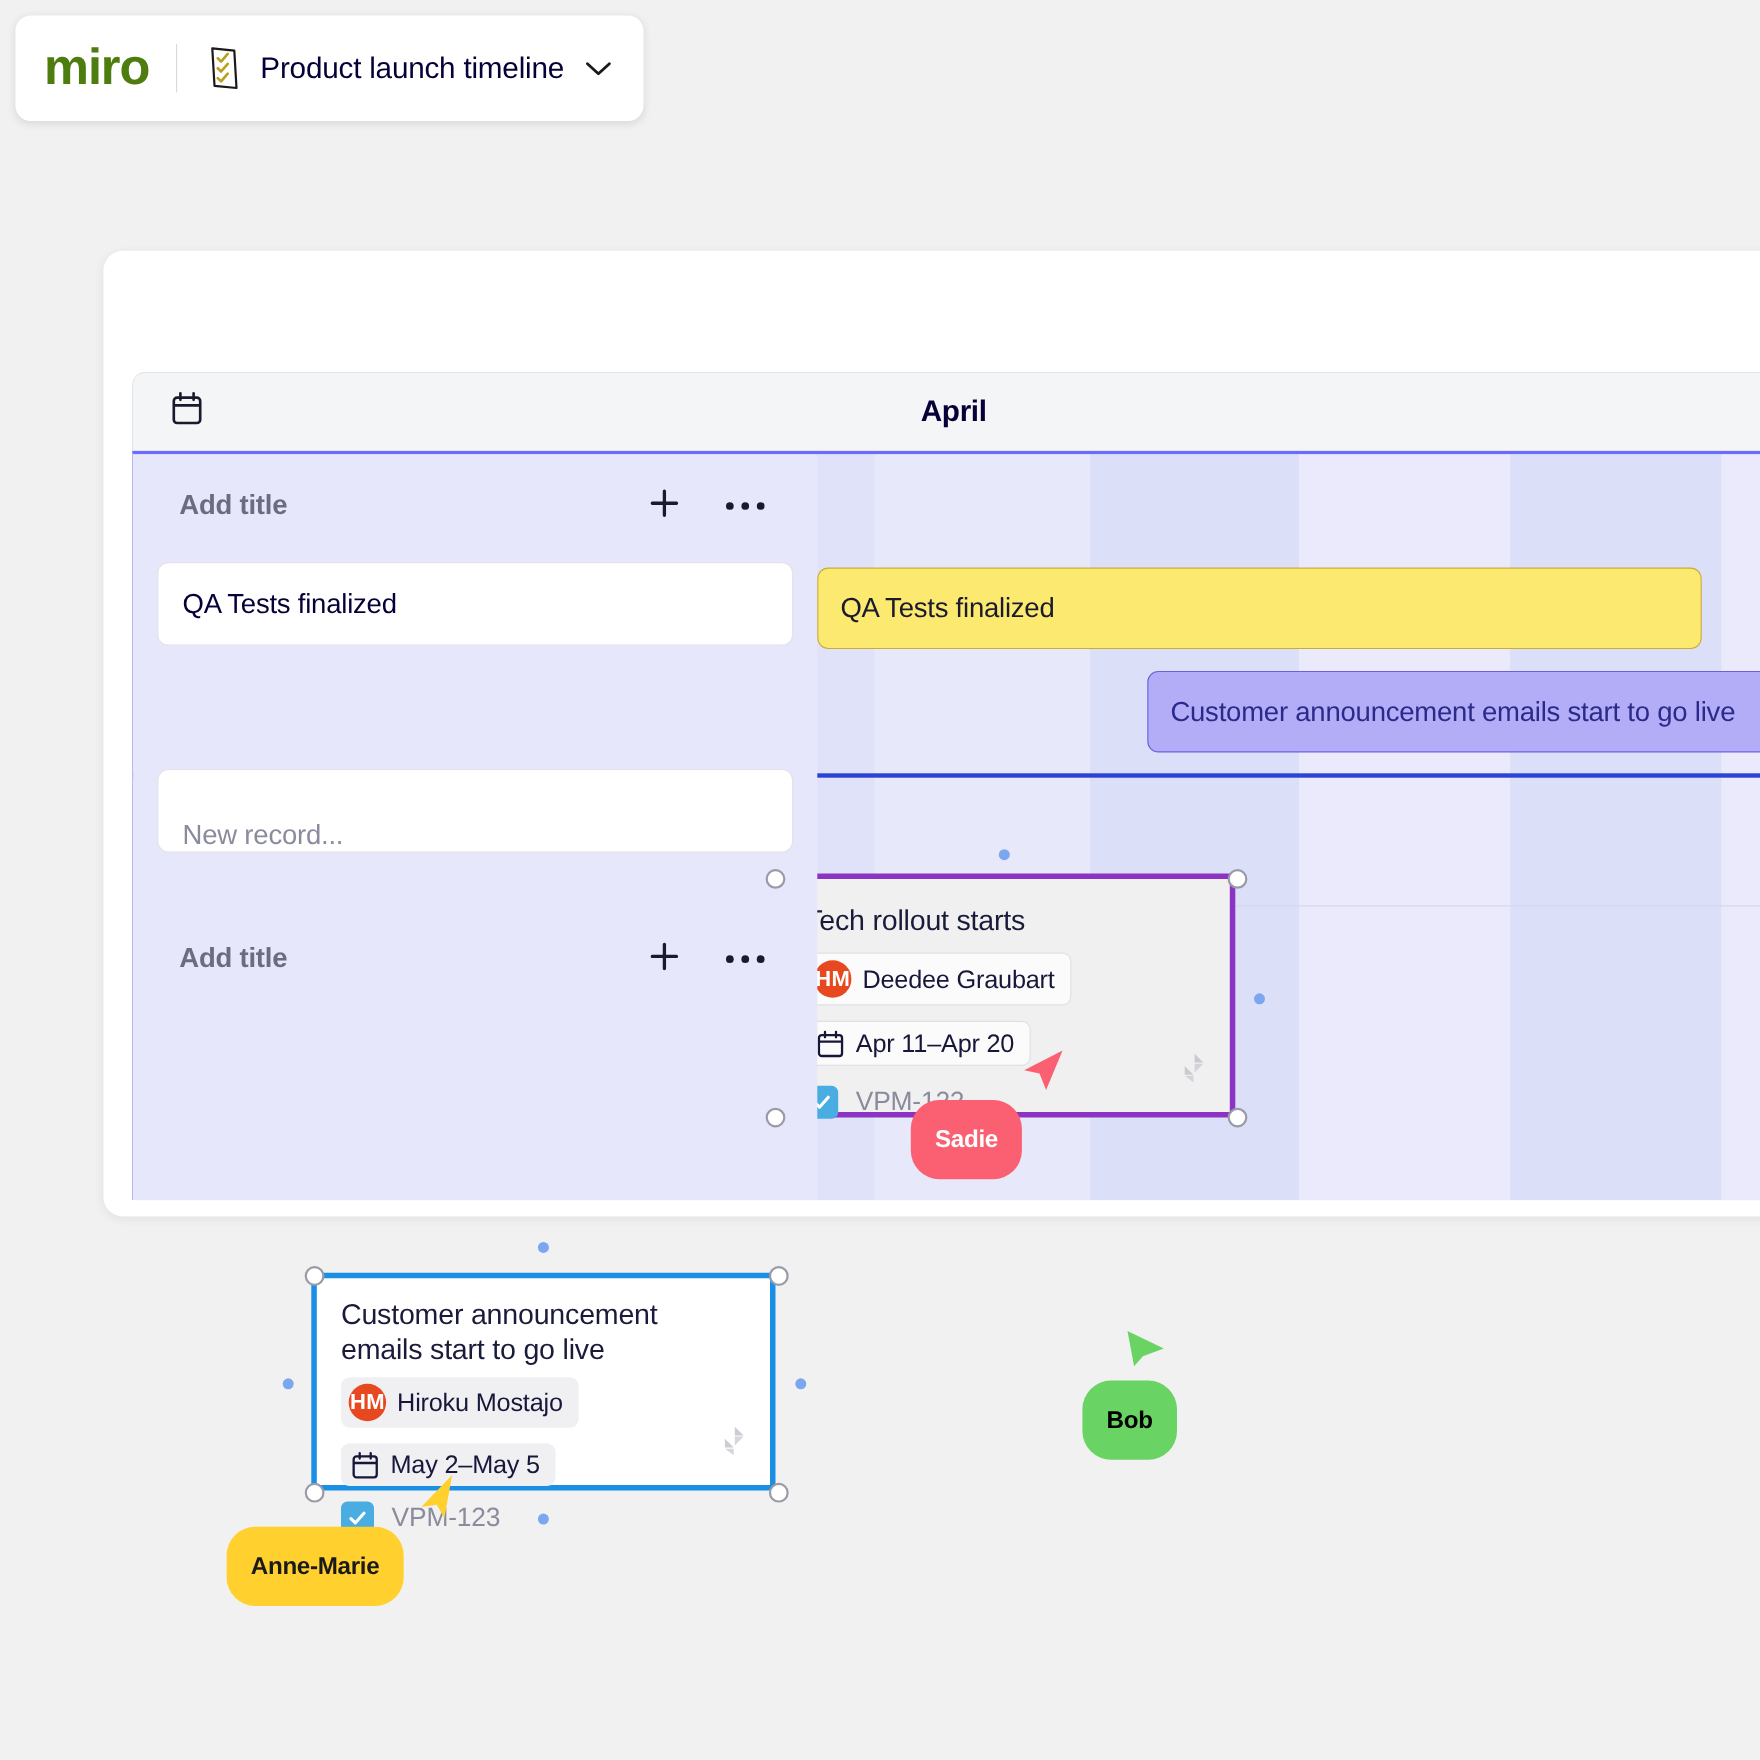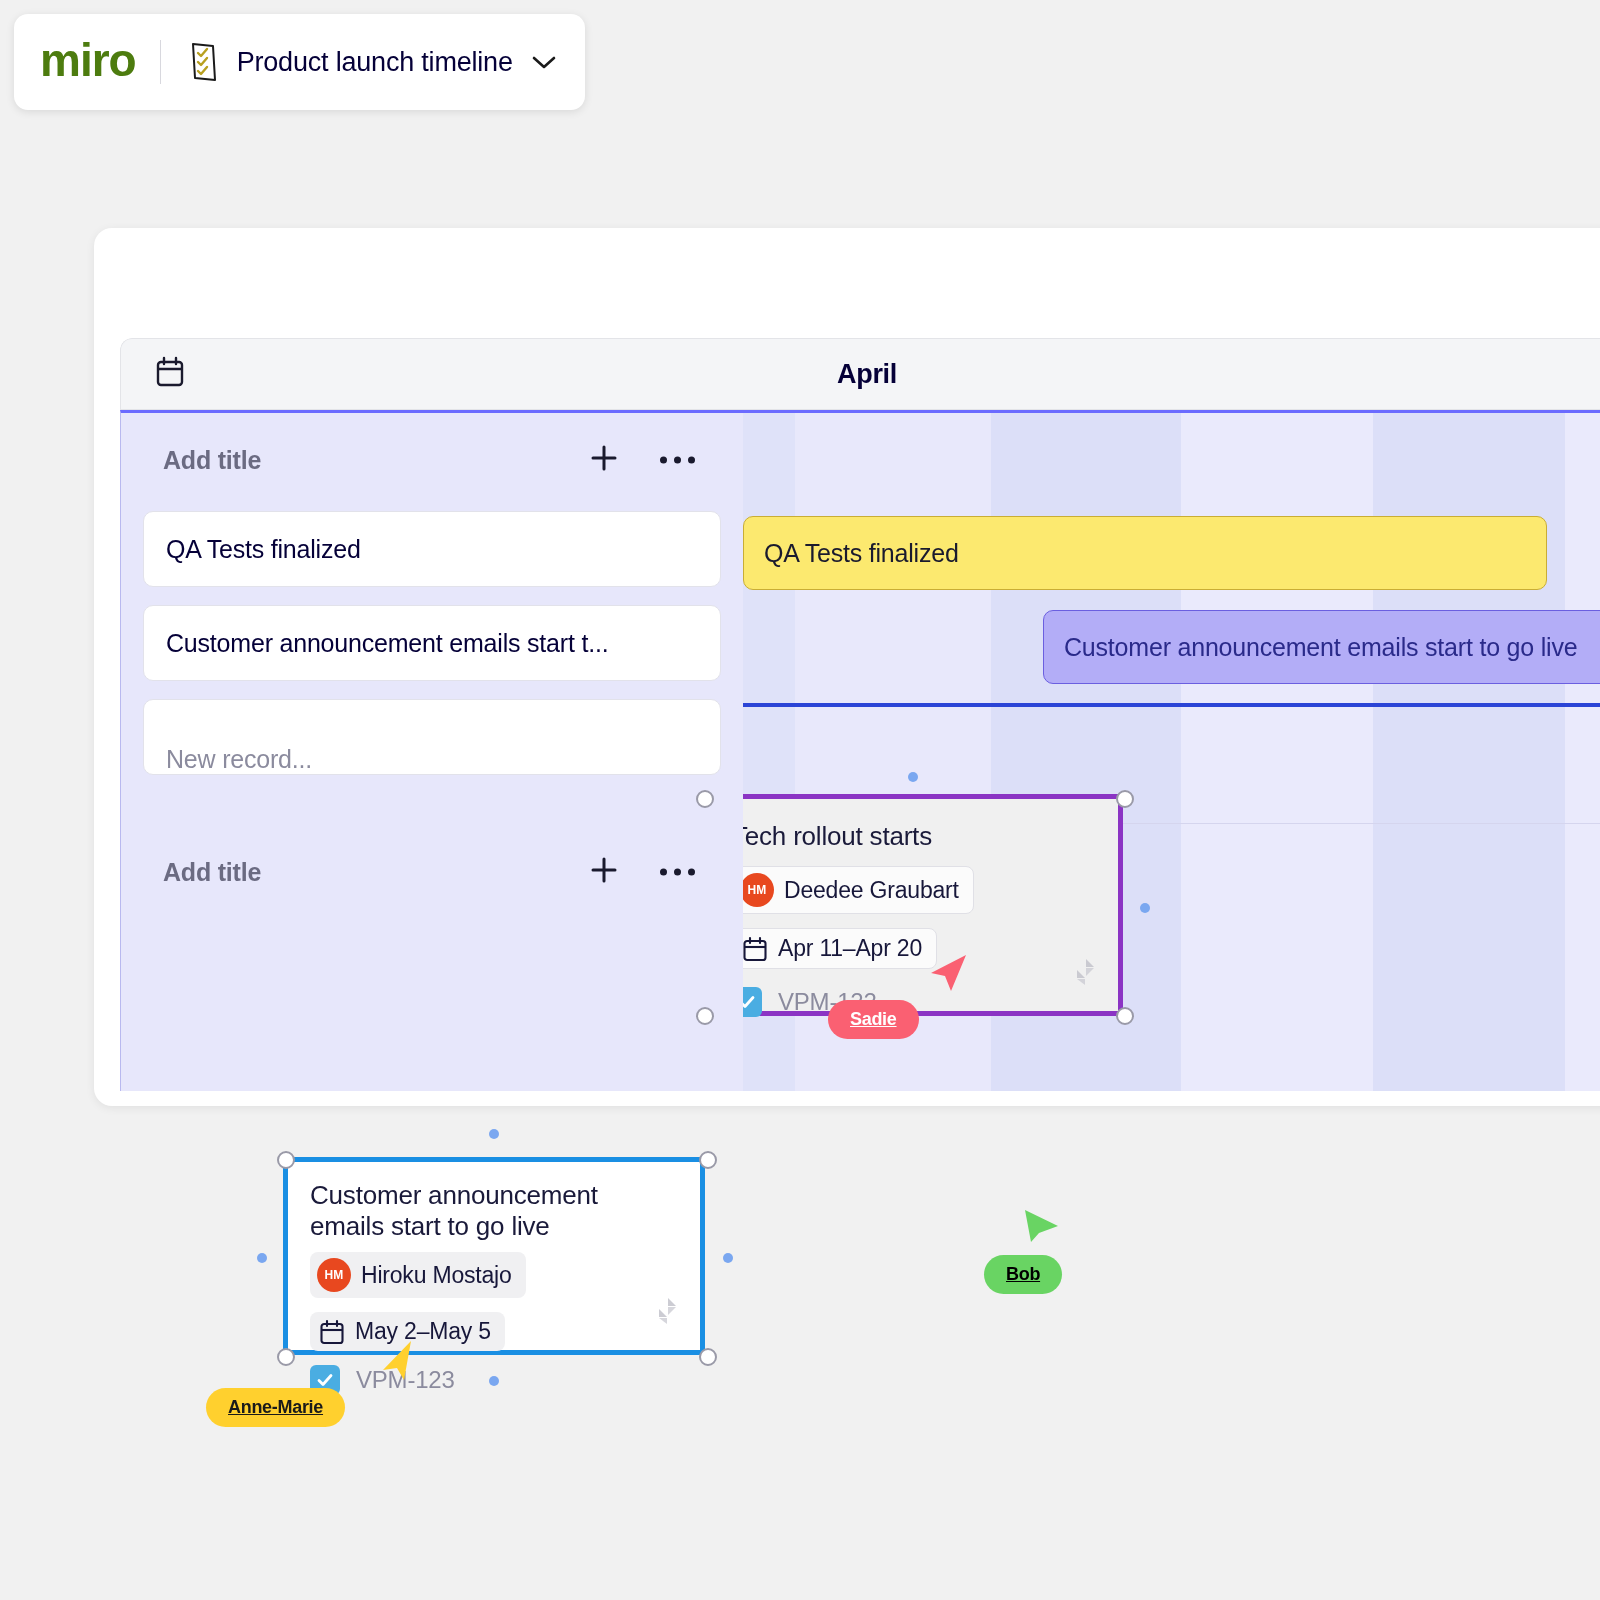--- a/index.html
+++ b/index.html
@@ -144,21 +144,21 @@
   .chips{display:flex;gap:14px;margin-top:14px;align-items:center;flex-wrap:wrap;}
   .chip{
     display:inline-flex;align-items:center;gap:10px;
     border-radius:8px;padding:6px 14px 6px 7px;
     font-size:23px;color:#17173a;letter-spacing:-.2px;white-space:nowrap;
   }
   .chip.bordered{background:#fbfbfb;border:1px solid #e0e0e6;}
   .chip.plain{background:#f0f0f2;}
   .avatar{
     width:34px;height:34px;border-radius:50%;background:#e8481f;
-    color:#fff;font-size:12px;font-weight:700;
+    color:#fff;font-size:20px;font-weight:700;
     display:flex;align-items:center;justify-content:center;letter-spacing:.2px;
   }
   .chip .calglyph{display:flex;align-items:center;margin-left:2px;}
   .ticketrow{display:flex;align-items:center;gap:16px;margin-top:18px;}
   .checkbox{
     width:30px;height:30px;border-radius:6px;background:#4aade2;
     display:flex;align-items:center;justify-content:center;
   }
   .ticket{font-size:24px;color:#8b8b9e;letter-spacing:-.2px;}
   .jira{position:absolute;right:22px;bottom:20px;opacity:.85;}
@@ -171,24 +171,23 @@
   }
   .guidedot{
     position:absolute;width:10px;height:10px;border-radius:50%;
     background:#7aa7f0;z-index:2;
   }
 
   
   .cursor{position:absolute;z-index:20;}
   .cursor-label{
     position:absolute;z-index:21;
-    border-radius:26px;padding:9px 22px;
-    font-size:18px;font-weight:700;letter-spacing:-.3px;
+    border-radius:26px;padding:23px 22px;
+    font-size:22px;font-weight:700;letter-spacing:-.3px;
     white-space:nowrap;
-    text-decoration:underline;
   }
 </style>
 </head>
 <body>
 
 <div class="appbar">
   <div class="miro-logo">miro</div>
   <div class="bar-divider"></div>
   <div class="doc-icon">
     <svg width="34" height="42" viewBox="0 0 34 42">
@@ -254,23 +253,20 @@
           <div class="dots">
               <i></i>
               <i></i>
               <i></i>
             </div>
         </div>
 
         <div class="rec" style="top:98px;">
           <span>QA Tests finalized</span>
         </div>
-        <div class="rec" style="top:192px;">
-          <span>Customer announcement emails start t...</span>
-        </div>
         <div class="rec ph" style="top:286px;align-items:flex-end;">
           <span>New record...</span>
         </div>
 
         <div class="lane-head" style="position:absolute;left:0;right:0;top:412px;height:94px;">
           <div class="lane-title">Add title</div>
           <div class="plus">
             <svg width="30" height="30" viewBox="0 0 30 30">
               <path d="M15 4 V26 M4 15 H26" stroke="#1a1a2e" stroke-width="3" stroke-linecap="round"></path>
             </svg>

